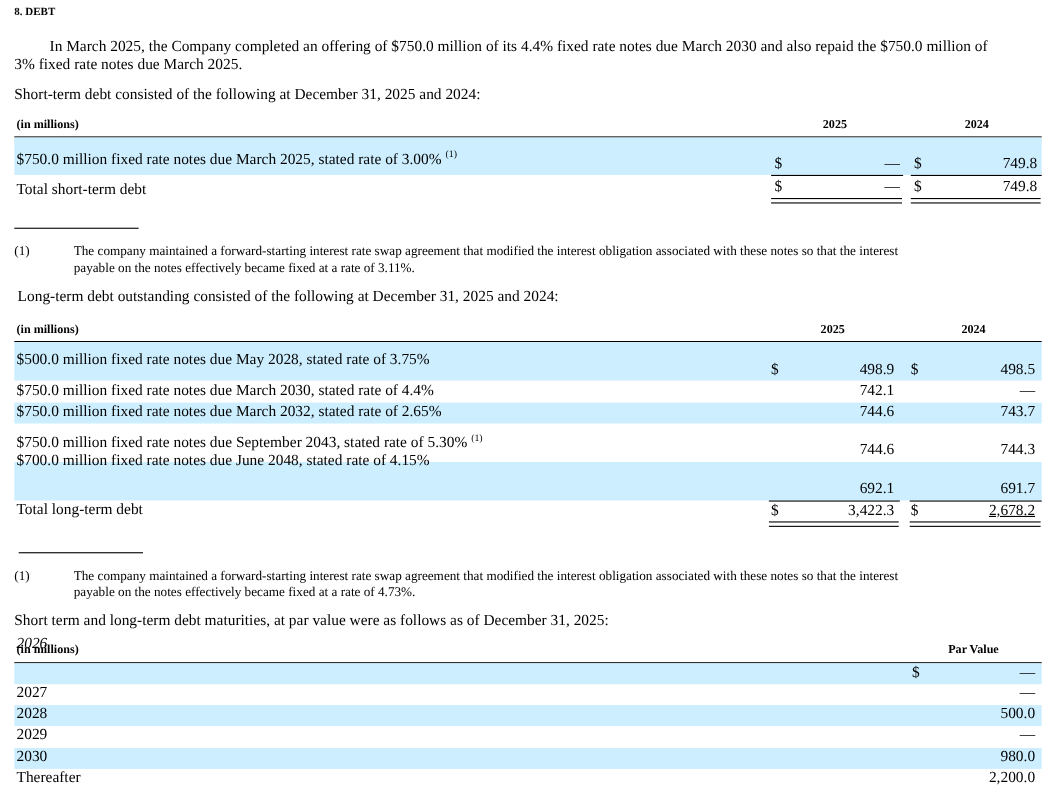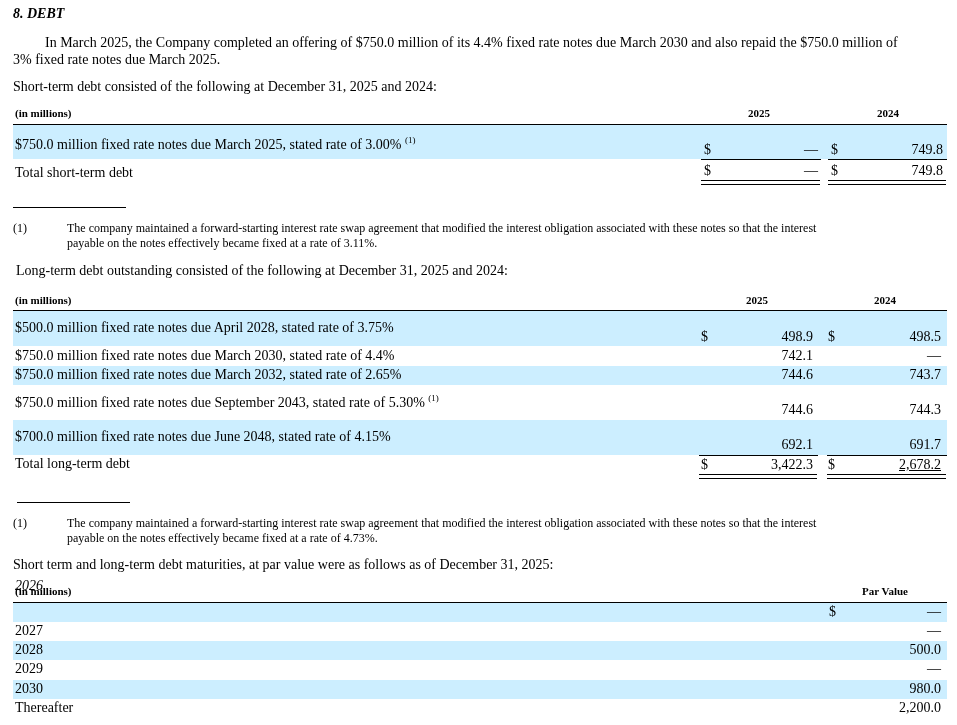--- a/index.html
+++ b/index.html
@@ -1,19 +1,19 @@
 <!DOCTYPE html>
 <html><head>
 <meta charset="utf-8">
 <style>
   html, body { margin: 0; padding: 0; background: #ffffff; }
   body { width: 957px; height: 725px; position: relative; overflow: hidden;
          font-family: "Liberation Serif", "DejaVu Serif", serif; color: #000; }
   .abs { position: absolute; }
-  .h1 { font-weight: bold; font-size: 14px; font-style: italic; }
+  .h1 { font-weight: bold; font-size: 10px; }
   .p { font-size: 14px; line-height: 17px; white-space: nowrap; }
   .hdr { font-size: 11px; font-weight: bold; }
   .band { position: absolute; left: 13px; width: 934px; background: #cceeff; }
   .rule { position: absolute; background: #000; }
   .cell { position: absolute; font-size: 14px; white-space: nowrap; }
   .num { text-align: right; }
   .fn { font-size: 12px; line-height: 15px; }
   .dbl { position: absolute; height: 3px; border-top: 1px solid #000; border-bottom: 1px solid #000; }
 </style>
 </head>
@@ -54,21 +54,21 @@
 <div class="abs fn" style="left:67px; top:221px; white-space:nowrap;">The company maintained a forward-starting interest rate swap agreement that modified the interest obligation associated with these notes so that the interest</div>
 <div class="abs fn" style="left:67px; top:236px; white-space:nowrap;">payable on the notes effectively became fixed at a rate of 3.11%.</div>
 
 <div class="abs p" style="left:16px; top:262px;">Long-term debt outstanding consisted of the following at December 31, 2025 and 2024:</div>
 <div class="abs hdr" style="left:15px; top:294px;">(in millions)</div>
 <div class="abs hdr" style="left:746px; top:294px;">2025</div>
 <div class="abs hdr" style="left:874px; top:294px;">2024</div>
 <div class="rule" style="left:13px; top:310px; width:934px; height:1px;"></div>
 
 <div class="band" style="top:311px; height:35px;"></div>
-<div class="cell" style="left:15px; top:320px;">$500.0 million fixed rate notes due April 2028, stated rate of 3.75%</div>
+<div class="cell" style="left:15px; top:320px;">$500.0 million fixed rate notes due May 2028, stated rate of 3.75%</div>
 <div class="cell" style="left:701px; top:329px;">$</div>
 <div class="cell num" style="left:750px; top:329px; width:63px;">498.9</div>
 <div class="cell" style="left:828px; top:329px;">$</div>
 <div class="cell num" style="left:876px; top:329px; width:65px;">498.5</div>
 
 <div class="cell" style="left:15px; top:348px;text-align:right;">$750.0 million fixed rate notes due March 2030, stated rate of 4.4%</div>
 <div class="cell num" style="left:750px; top:348px; width:63px;">742.1</div>
 <div class="cell num" style="left:876px; top:348px; width:65px;">—</div>
 
 <div class="band" style="top:366px; height:19px;"></div>
@@ -77,21 +77,21 @@
 <div class="cell num" style="left:876px; top:367px; width:65px;">743.7</div>
 
 <div class="cell" style="left:15px; top:393px;">
   <span>$750.0 million fixed rate notes due September 2043, stated rate of 5.30%</span>
   <sup style="font-size:9px;">(1)</sup>
 </div>
 <div class="cell num" style="left:750px; top:402px; width:63px;">744.6</div>
 <div class="cell num" style="left:876px; top:402px; width:65px;">744.3</div>
 
 <div class="band" style="top:420px; height:35px;"></div>
-<div class="cell" style="left:15px; top:429px;">$700.0 million fixed rate notes due June 2048, stated rate of 4.15%</div>
+<div class="cell" style="left:15px; top:412px;">$700.0 million fixed rate notes due June 2048, stated rate of 4.15%</div>
 <div class="cell num" style="left:750px; top:437px; width:63px;">692.1</div>
 <div class="cell num" style="left:876px; top:437px; width:65px;">691.7</div>
 
 <div class="rule" style="left:699px; top:455px; width:119px; height:1px;"></div>
 <div class="rule" style="left:827px; top:455px; width:120px; height:1px;"></div>
 <div class="cell" style="left:15px; top:456px;">Total long-term debt</div>
 <div class="cell" style="left:701px; top:457px;">$</div>
 <div class="cell num" style="left:750px; top:457px; width:63px;">3,422.3</div>
 <div class="cell" style="left:828px; top:457px;">$</div>
 <div class="cell num" style="left:876px; top:457px; width:65px;text-decoration:underline;">2,678.2</div>

